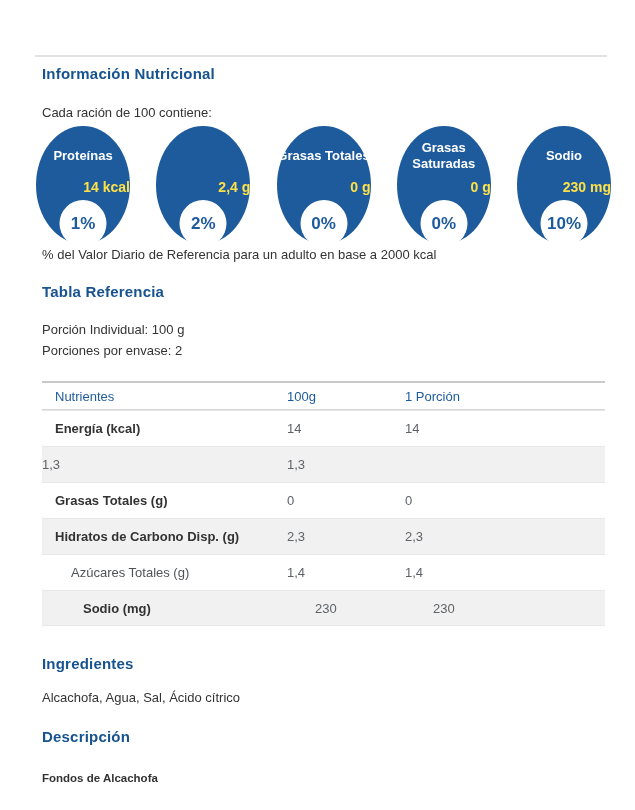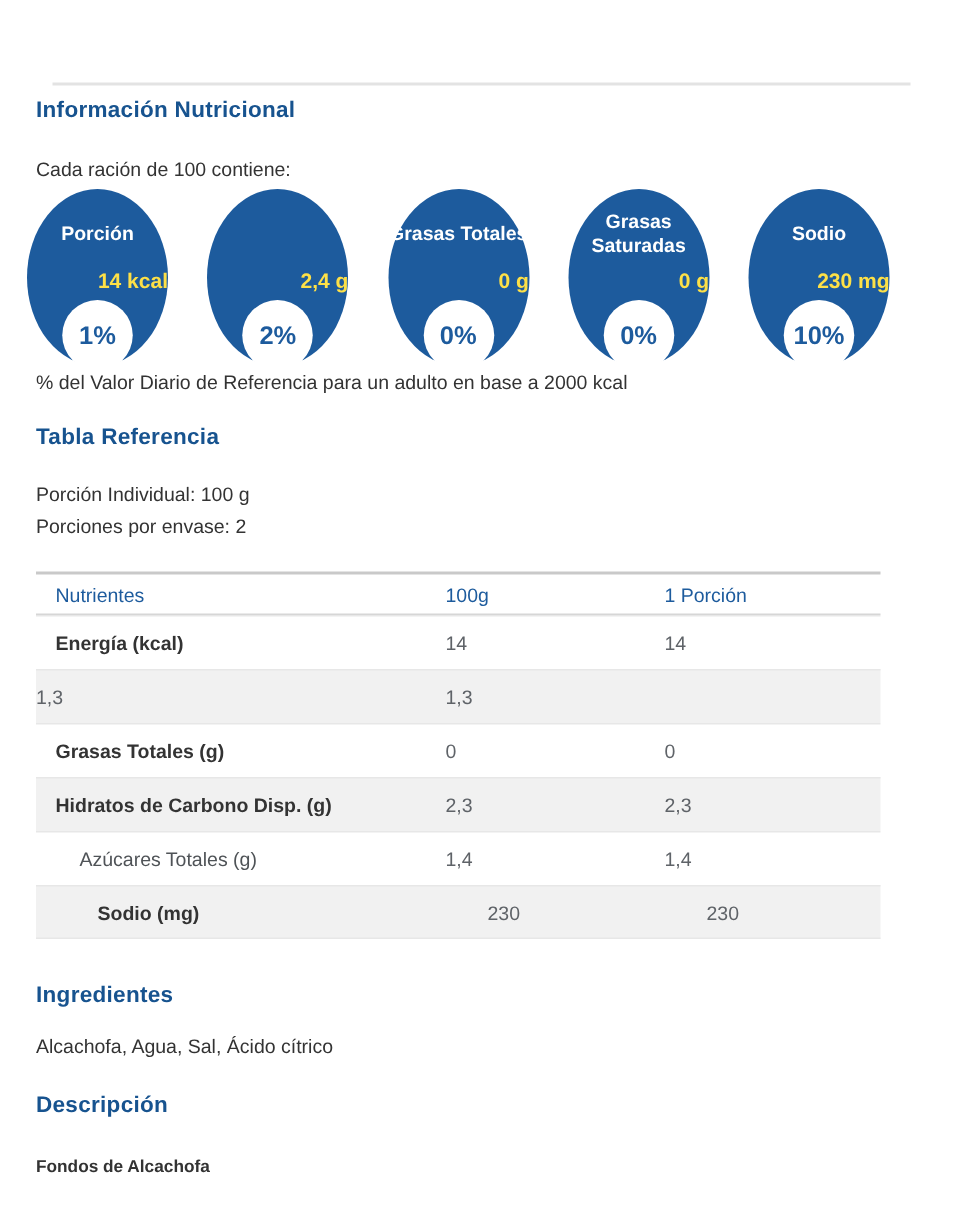--- a/index.html
+++ b/index.html
@@ -13,21 +13,21 @@
     --border-light:#e7e7e7;
     --divider:#e3e3e3;
   }
   *{box-sizing:border-box;margin:0;padding:0;}
   html,body{background:#ffffff;}
   body{font-family:"Liberation Sans","DejaVu Sans",sans-serif;}
   .page{position:relative;width:635px;height:810px;background:#ffffff;overflow:hidden;}
 
   .top-divider{position:absolute;left:35px;right:28px;top:55px;height:2px;background:var(--divider);}
 
-  .content{position:absolute;left:24px;right:30px;top:55px;}
+  .content{position:absolute;left:42px;right:30px;top:55px;}
 
   h2.section-title{font-size:15px;font-weight:bold;color:var(--heading-blue);letter-spacing:0.2px;}
   .h-info{margin-top:10px;}
   .serving-note{margin-top:23px;font-size:13px;color:var(--text-dark);}
 
   
   .badges-row{margin-top:6px;margin-left:-6px;width:575px;display:flex;justify-content:space-between;}
   .badge{position:relative;width:94px;height:118px;background:var(--badge-blue);border-radius:50%;flex:0 0 auto;}
   .badge-title{position:absolute;top:9px;left:-15%;width:130%;height:42px;display:flex;align-items:center;justify-content:center;
     text-align:center;color:#ffffff;font-weight:bold;font-size:13px;line-height:1.2;white-space:pre-line;}
@@ -37,21 +37,21 @@
   .badge-percent{color:var(--badge-blue);font-weight:bold;font-size:17px;}
 
   .dv-footnote{margin-top:3px;font-size:13px;color:var(--text-dark);position:relative;z-index:1;}
 
   .h-table{margin-top:21px;}
   .portion-line{font-size:13px;color:var(--text-dark);line-height:21px;}
   .portion-block{margin-top:19px;}
 
   
   .nt-table{margin-top:20px;width:563px;border-top:2px solid var(--border-strong);}
-  .nt-row{display:grid;grid-template-columns:245px 118px 1fr;align-items:center;min-height:36px;border-top:1px solid var(--border-light);gap:28px;}
+  .nt-row{display:grid;grid-template-columns:245px 118px 1fr;align-items:center;min-height:36px;border-top:1px solid var(--border-light);}
   .nt-row:first-child{border-top:none;}
   .nt-header{min-height:27px;border-bottom:1px solid #d6d6d6;}
   .nt-table > .nt-row:last-child{border-bottom:1px solid var(--border-light);padding-left:28px;}
   .nt-row.alt{background:var(--zebra-gray);}
   .nt-cell{font-size:13px;color:var(--text-gray);}
   .nt-cell.label{padding-left:13px;color:var(--text-dark);font-weight:bold;}
   .nt-cell.label.regular{font-weight:normal;color:#4f5357;}
   .nt-cell.label.indent{padding-left:29px;}
   .nt-header .nt-cell{color:var(--table-head-blue);font-weight:normal;}
   .nt-header .nt-cell.label{font-weight:normal;}
@@ -66,21 +66,21 @@
 
 <div class="page">
   <div class="top-divider"></div>
 
   <div class="content">
     <h2 class="section-title h-info">Información Nutricional</h2>
     <p class="serving-note">Cada ración de 100 contiene:</p>
 
     <div class="badges-row">
   <div class="badge">
-    <div class="badge-title">Porción</div>
+    <div class="badge-title">Proteínas</div>
     <div class="badge-value">14 kcal</div>
     <div class="badge-circle">
       <span class="badge-percent">1%</span>
     </div>
   </div>
 
   <div class="badge">
     <div class="badge-value">2,4 g</div>
     <div class="badge-circle">
       <span class="badge-percent">2%</span>

